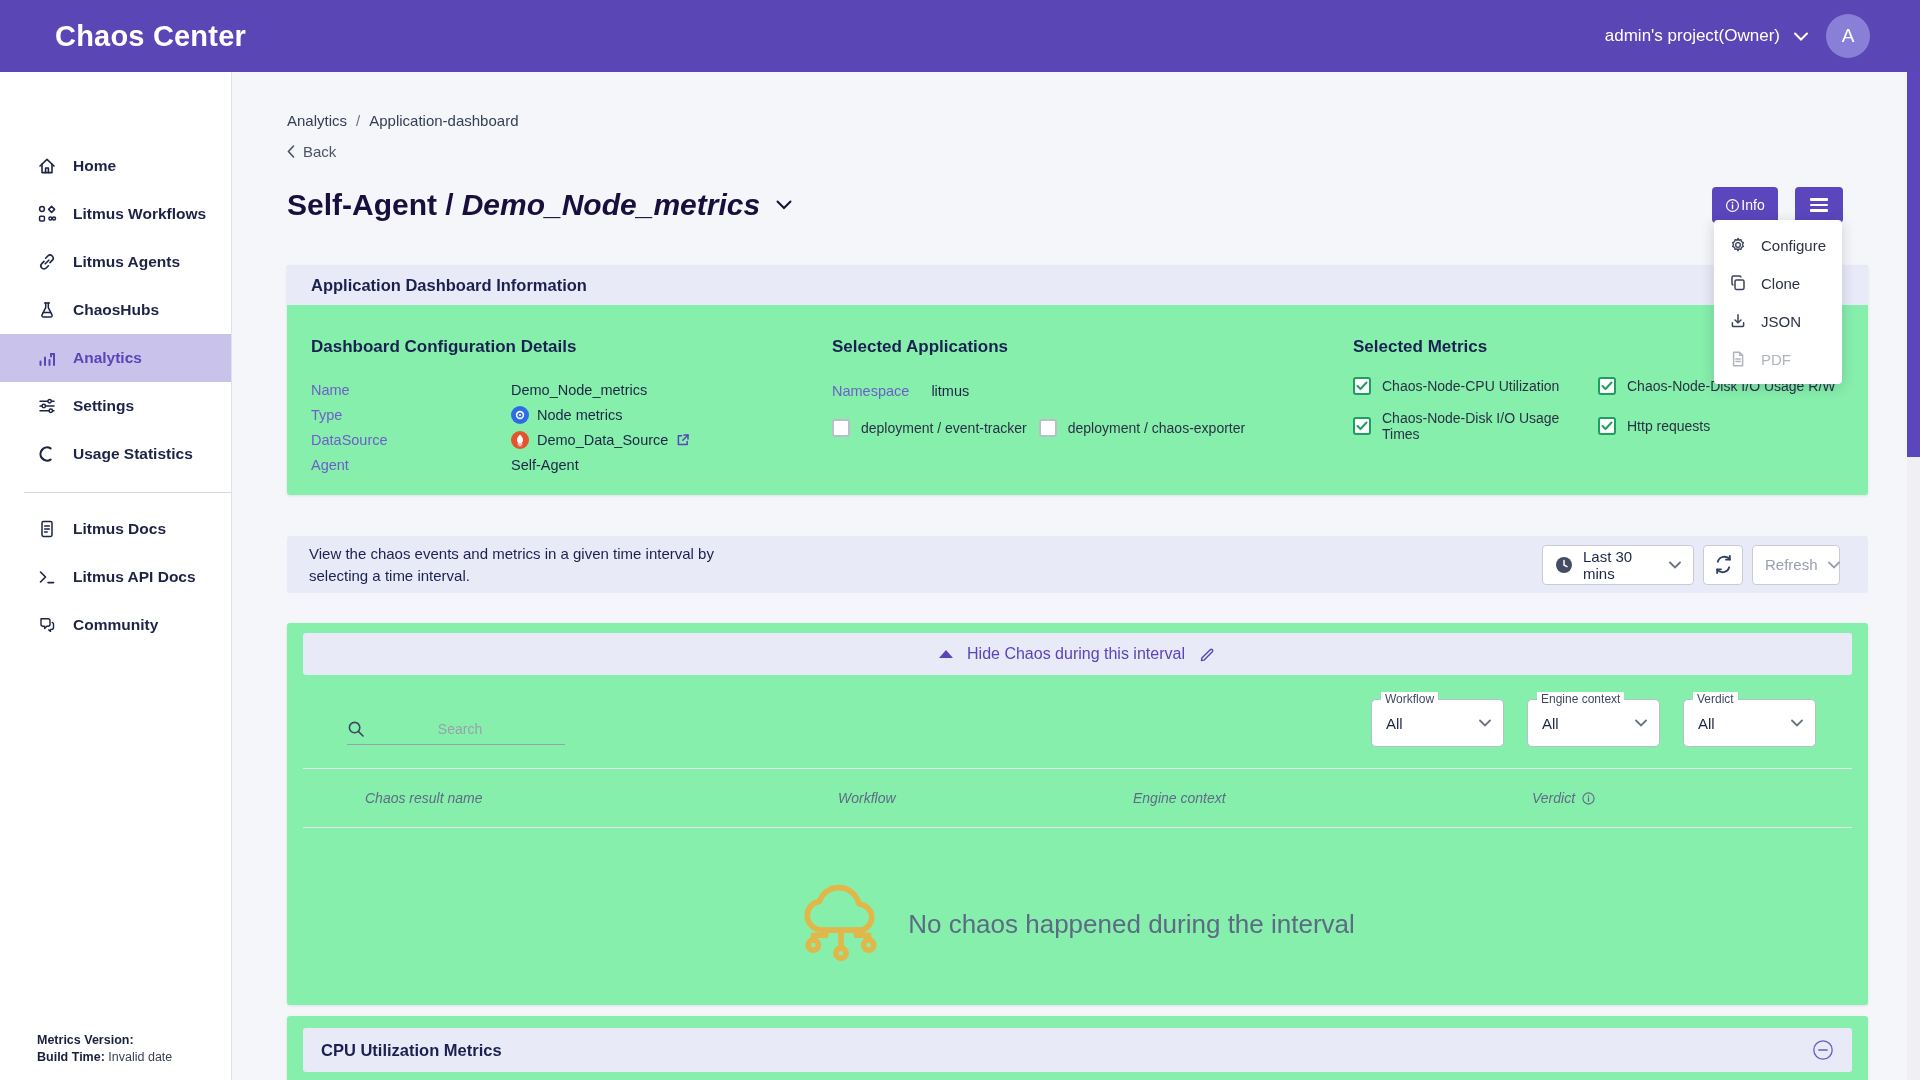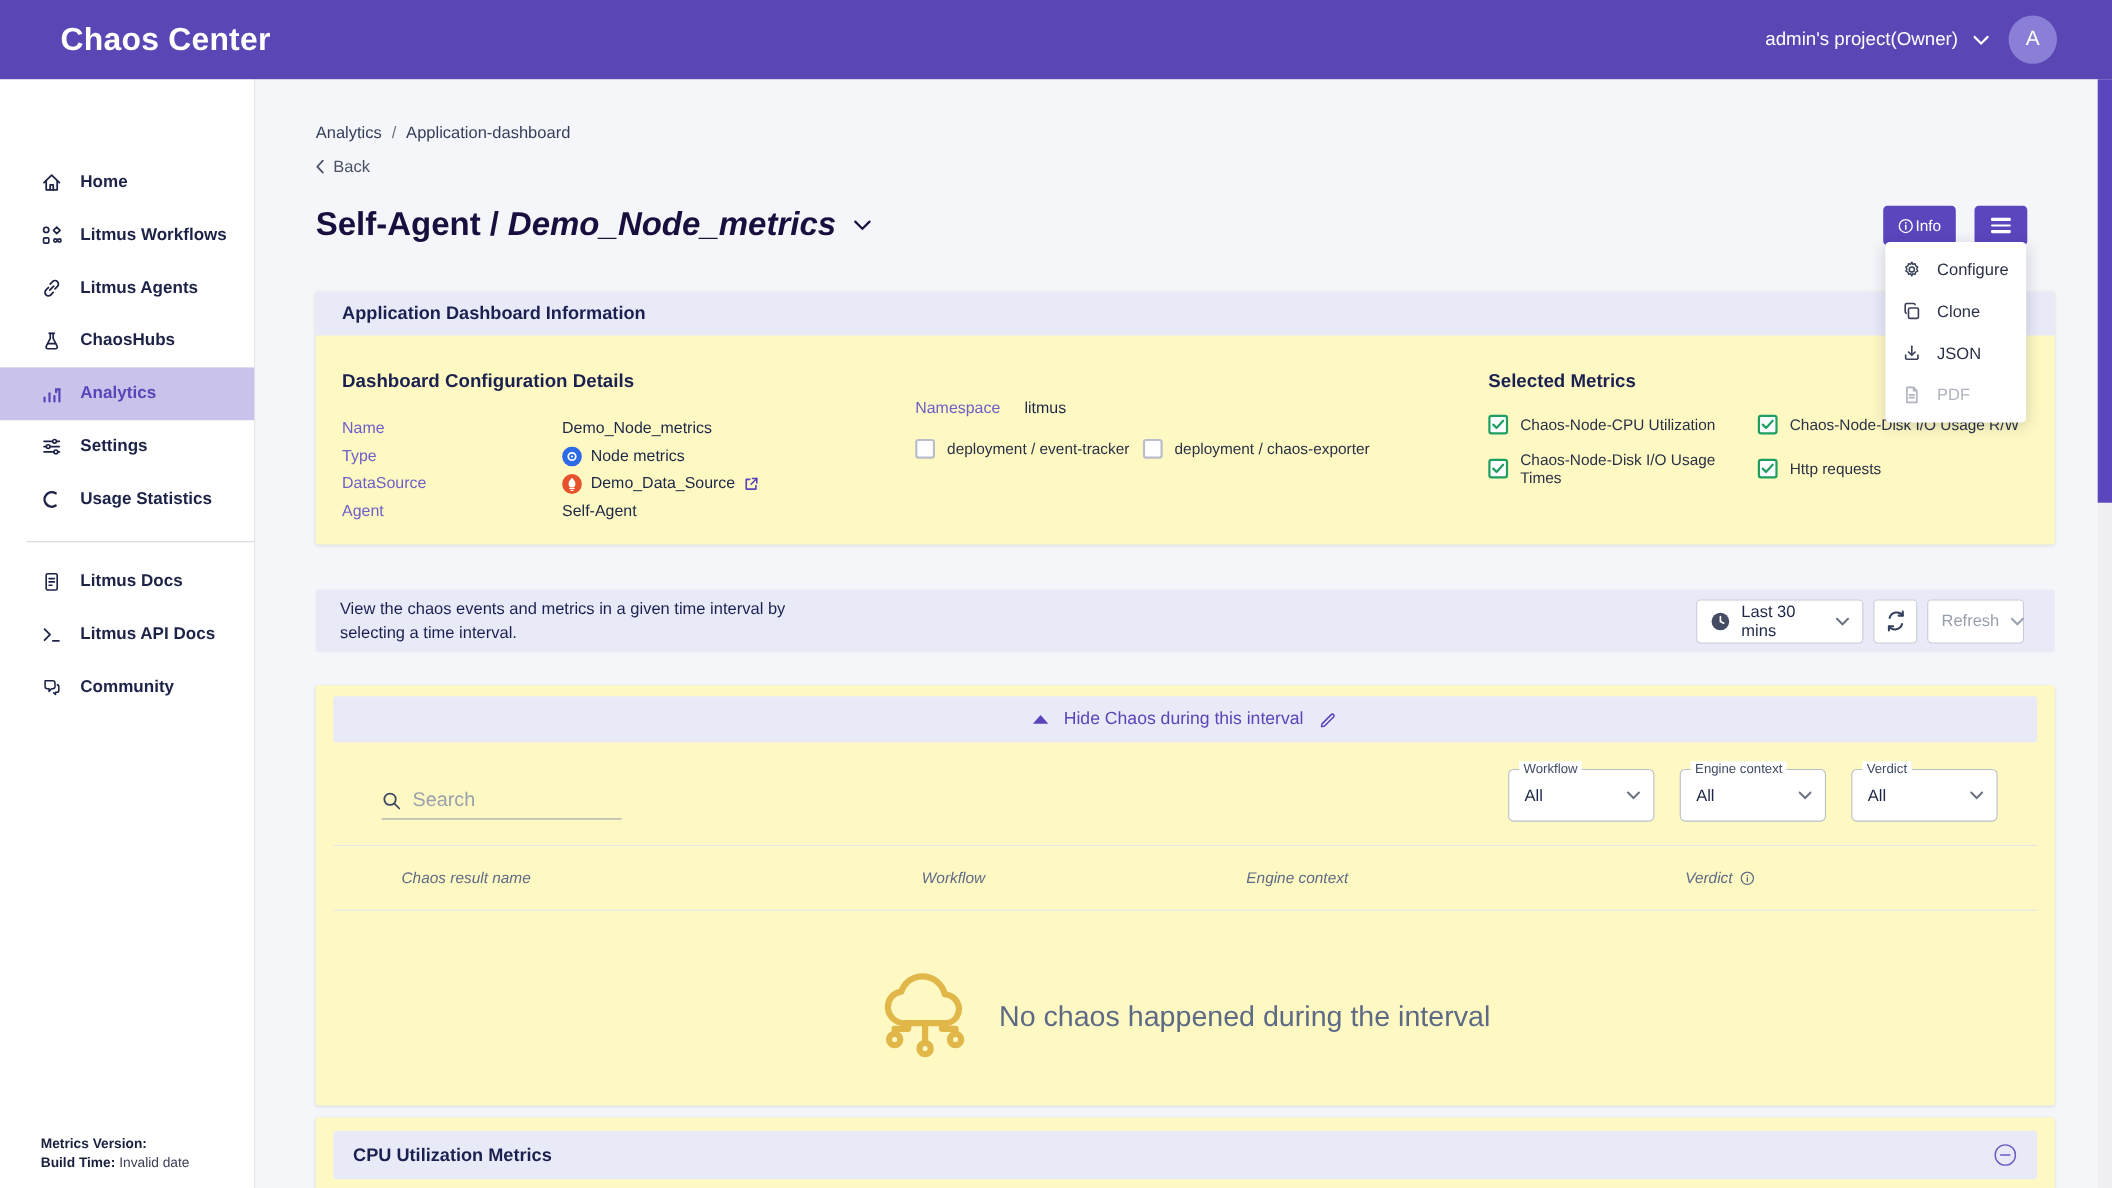--- a/index.html
+++ b/index.html
@@ -47,21 +47,21 @@
   
   .dropdown { position:absolute; left:1714px; top:220px; width:128px; background:#fff; border-radius:4px;
               box-shadow:0 3px 14px rgba(30,30,60,.18); z-index:40; padding:6px 0; }
   .dd-item { height:38px; display:flex; align-items:center; gap:14px; padding-left:15px; font-size:15px;
              color:#2B3147; cursor:pointer; }
   .dd-item svg, .dd-item .g { color:#3A4158; }
   .dd-item.disabled { color:#B0B4BE; cursor:default; }
   .dd-item.disabled svg { color:#B0B4BE; }
 
   
-  .card { background:#fef9c3; border-radius:3px; box-shadow:0 1px 3px rgba(20,20,50,.10); }
+  .card { background:#86efac; border-radius:3px; box-shadow:0 1px 3px rgba(20,20,50,.10); }
   .band { background:#E9EAF8; border-radius:3px; }
 
   .card-info { margin-top:38px; height:230px; position:relative; }
   .card-info .band { height:40px; line-height:40px; padding-left:24px; font-size:16.5px; font-weight:700; color:#1A2150; border-radius:3px 3px 0 0; }
   .col { position:absolute; top:72px; }
   .col .sec-title { font-size:17px; font-weight:700; color:#1A2150; }
   .col-config { left:24px; width:500px; }
   .col-apps { left:545px; width:480px; }
   .col-metrics { left:1066px; width:500px; }
 
@@ -95,22 +95,22 @@
 
   
   .card-chaos { margin-top:30px; height:382px; padding:10px 16px 0; overflow:hidden; }
   .toggle-band { height:42px; display:flex; align-items:center; justify-content:center; gap:14px; cursor:pointer; }
   .toggle-band .caret-up { width:0; height:0; border-left:7px solid transparent; border-right:7px solid transparent;
                            border-bottom:8px solid #5B44BA; }
   .toggle-band .lab { color:#5B44BA; font-size:16px; }
   .filters-row { margin-top:24px; display:flex; align-items:flex-end; padding:0 36px 0 44px; }
   .search { display:flex; align-items:center; gap:10px; border-bottom:1px solid #9AA0AD; width:218px;
             padding-bottom:6px; margin-bottom:2px; }
-  .search input { border:none; outline:none; font-size:18px; color:#2A3146; width:170px; background:transparent;
-                  font-family:"Liberation Sans", sans-serif; }
+  .search input { border:none; outline:none; font-size:14px; color:#2A3146; width:170px; background:transparent;
+                  font-family:"Liberation Sans", sans-serif;text-align:center; }
   .search input::placeholder { color:#9AA0AD; }
   .filter-group { margin-left:auto; display:flex; gap:23px; }
   .osel { position:relative; width:133px; height:48px; border:1.5px solid #B9BFCA; border-radius:5px;
           display:flex; align-items:center; justify-content:space-between; padding:0 12px 0 14px;
           background:#fff; cursor:pointer; }
   .osel .flabel { position:absolute; top:-8px; left:9px; background:#fff; padding:0 4px; font-size:12px; color:#3F4A63; }
   .osel .fval { font-size:15px; color:#1C2747; }
   .thead { margin-top:21px; border-top:1px solid #E3E5EA; border-bottom:1px solid #E3E5EA; height:60px;
            display:grid; grid-template-columns:473px 295px 399px 1fr; align-items:center; padding-left:62px;
            font-size:14px; color:#5F6B86; }
@@ -360,20 +360,21 @@
             </span>
           </div>
           <div class="cfg-row">
             <span class="lbl">Agent</span>
             <span class="val">Self-Agent</span>
           </div>
         </div>
       </div>
 
       <div class="col col-apps">
+        <div class="sec-title">Selected Applications</div>
         <div class="ns-row">
           <span class="lbl">Namespace</span>
           <span class="val">litmus</span>
         </div>
         <div class="app-checks">
           <label class="chk">
             <span class="box"></span>
             <span>deployment / event-tracker</span>
           </label>
           <label class="chk">

